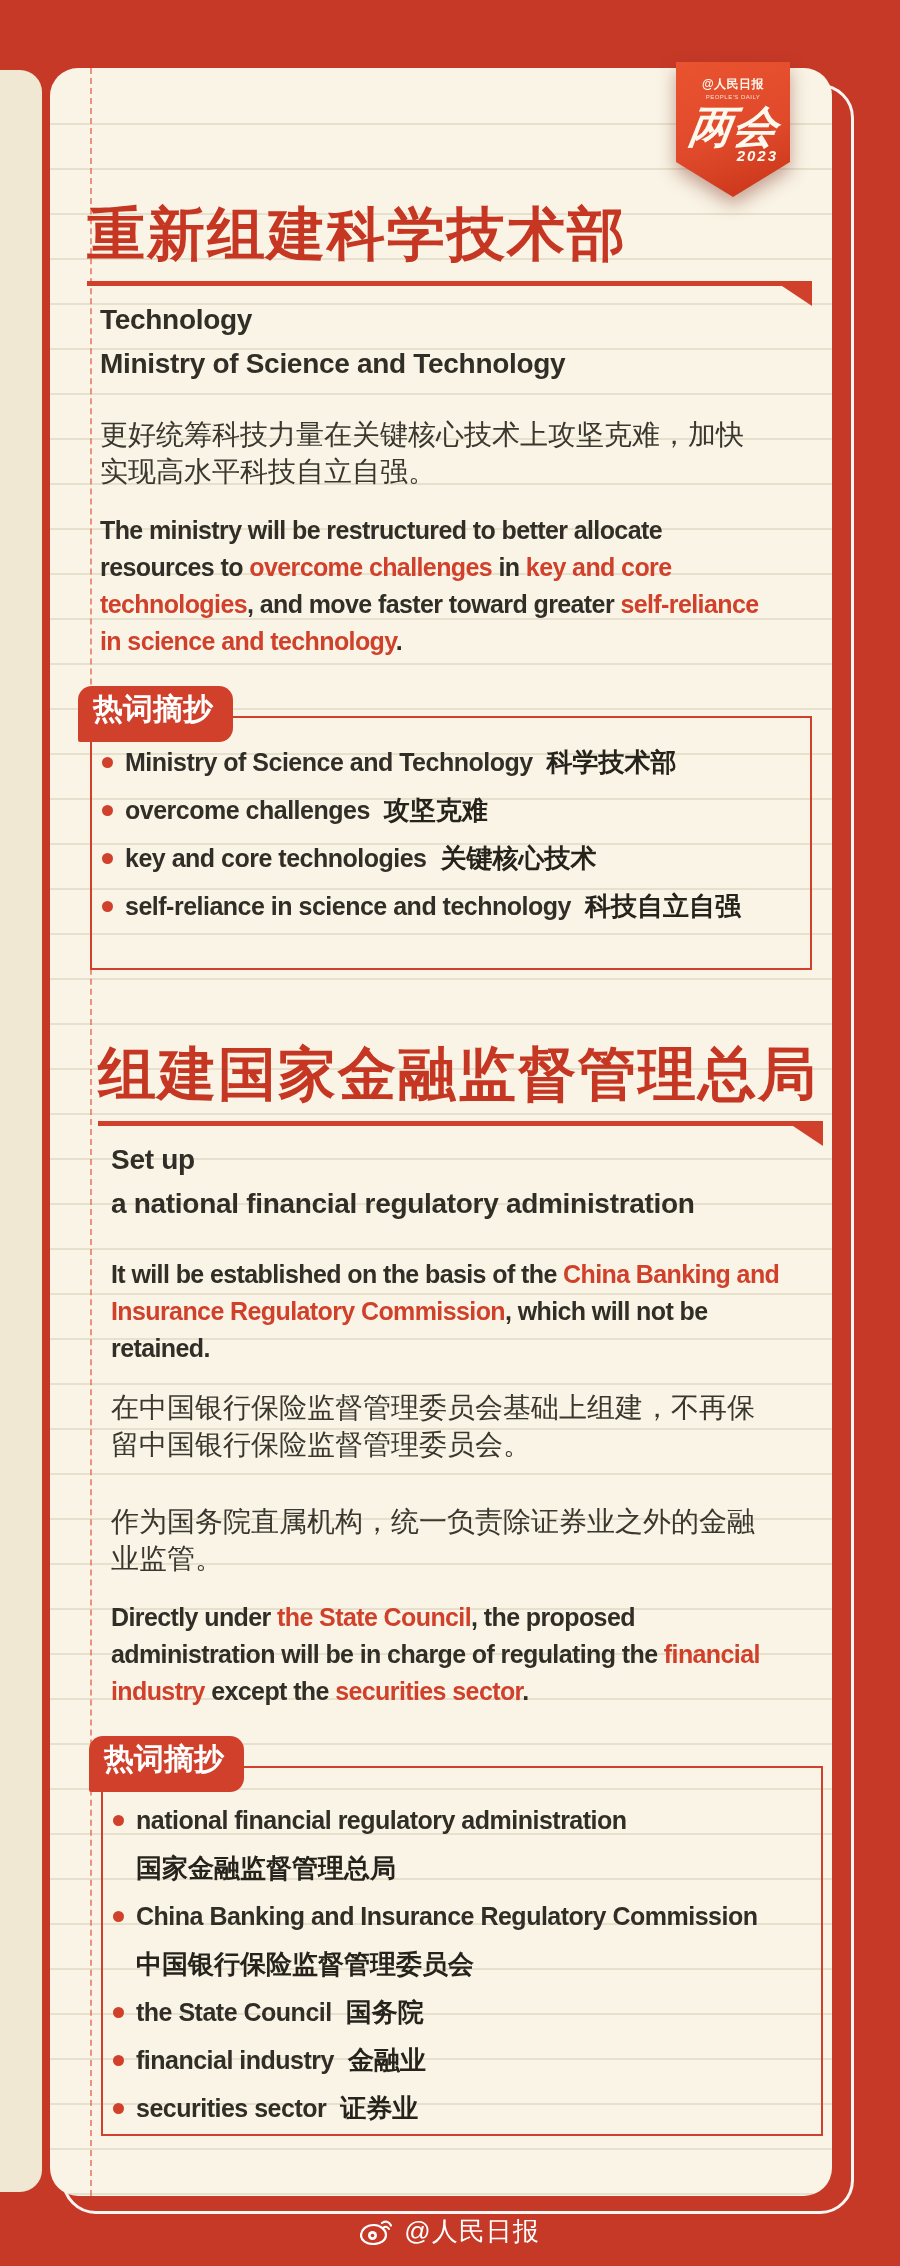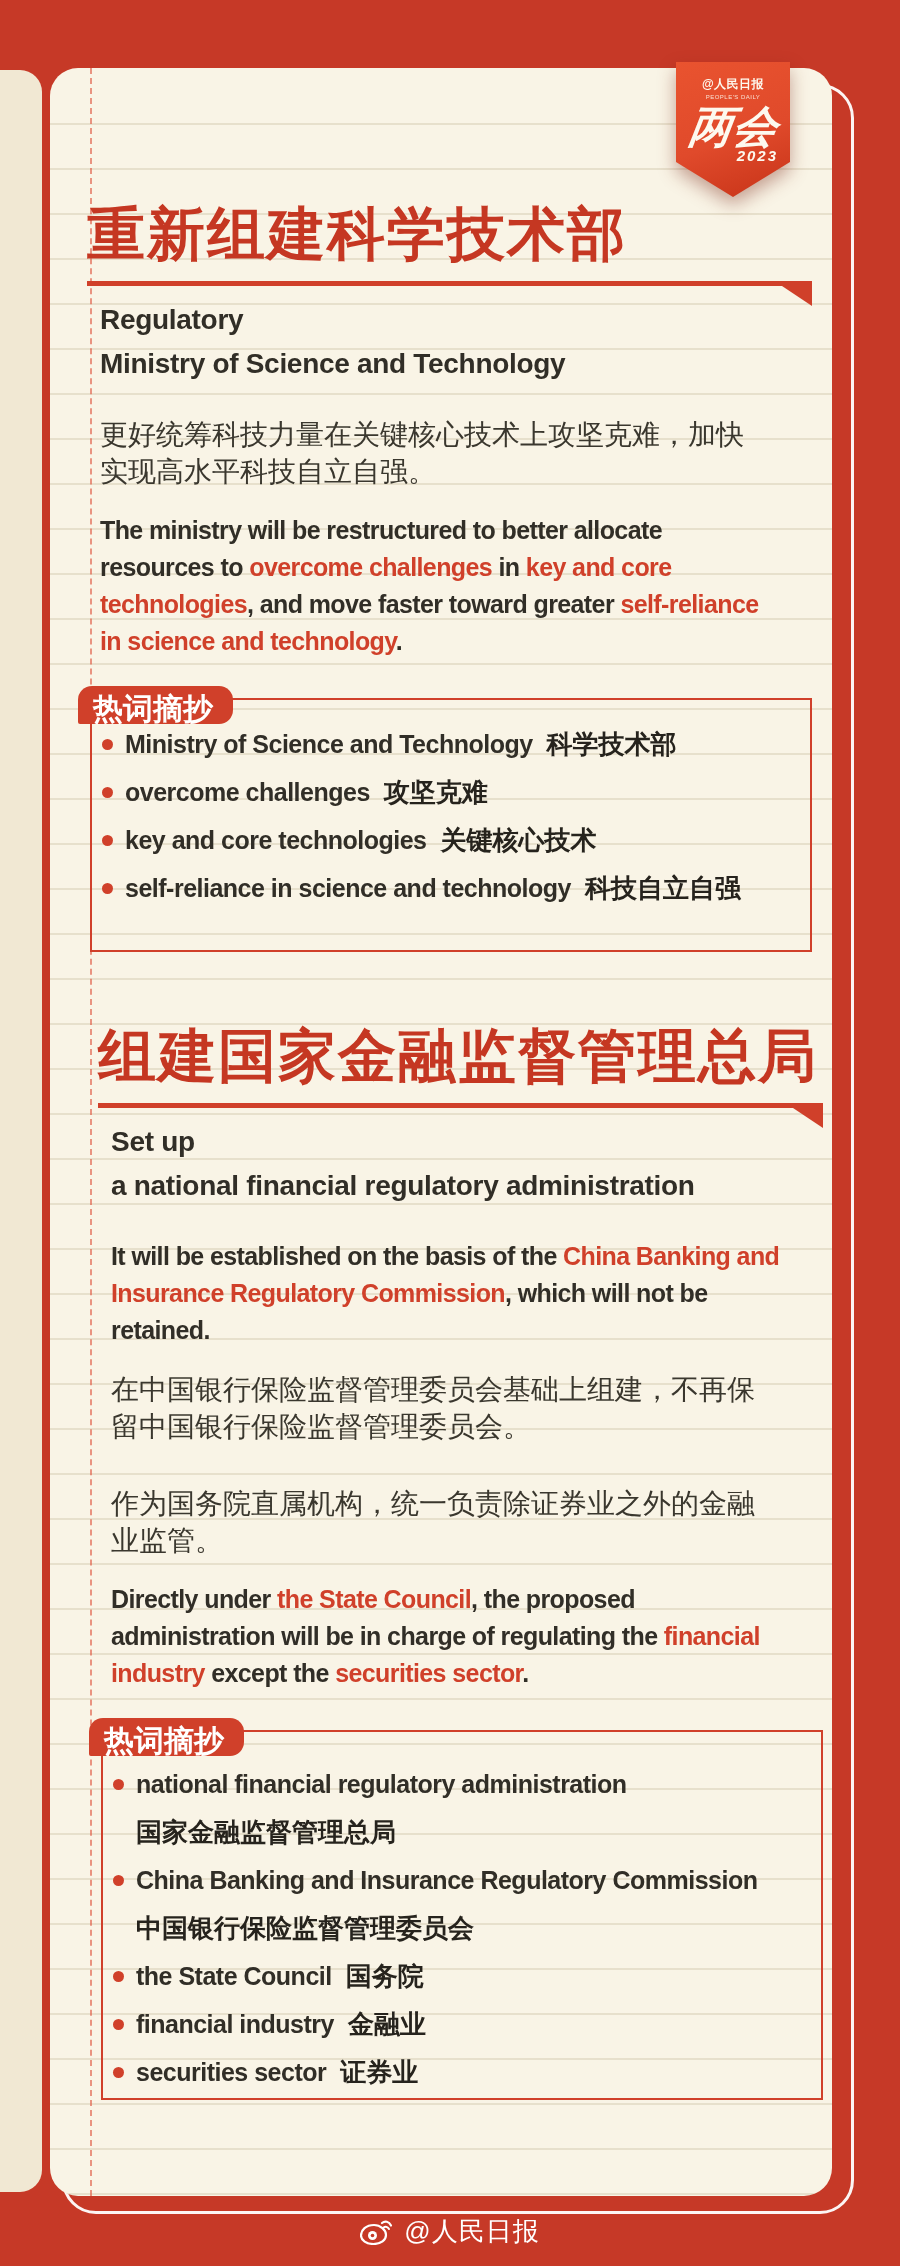--- a/index.html
+++ b/index.html
@@ -41,21 +41,21 @@
   .paras .para:first-child{margin-top:30px;}
   .para.gap-before{margin-top:40px;}
   .para.zh{font-size:28px;line-height:37px;width:652px;color:var(--text_zh,#3a372e);font-weight:500;}
   .para.en{font-size:25px;line-height:37px;width:672px;color:var(--text_dark,#312e27);
            font-weight:700;letter-spacing:-0.6px;}
   .para .hl{color:var(--accent_red,#d0402a);}
 
   .hw-label{display:inline-block;position:relative;z-index:3;margin:26px 0 0 28px;
             background:var(--accent_red,#d0402a);color:#fff;
             font-family:"DejaVu Serif","Liberation Serif",serif;font-weight:700;
-            font-size:30px;line-height:30px;padding:8px 20px 0 15px;
+            font-size:30px;line-height:30px;padding:8px 20px 18px 15px;
             border-radius:14px 14px 14px 2px;}
   .hw-box{position:relative;margin:-26px 0 0 40px;width:722px;box-sizing:border-box;
           border:2px solid var(--accent_red,#d0402a);}
   .section-0 .hw-box{padding:20px 0 38px 0;}
   .section-1 .hw-box{padding:28px 0 2px 0;text-align:center;}
   .hw-line{display:flex;align-items:center;height:48px;margin-left:10px;}
   .hw-bullet{width:11px;height:11px;border-radius:50%;flex:none;
              background:var(--accent_red,#d0402a);margin-right:12px;}
   .hw-spacer{width:23px;flex:none;}
   .hw-en{font-size:25px;font-weight:700;letter-spacing:-0.5px;color:var(--text_dark,#312e27);white-space:nowrap;}
@@ -91,21 +91,21 @@
 
   <div class="card">
     <div class="margin-line"></div>
     <div class="content" id="sections">
   <section class="section section-0">
     <h1 class="sec-title">重新组建科学技术部</h1>
     <div class="rule">
       <i class="rule-arrow"></i>
     </div>
     <div class="subtitles">
-            <div class="subtitle-line">Regulatory</div>
+            <div class="subtitle-line">Technology</div>
             <div class="subtitle-line">Ministry of Science and Technology</div>
           </div>
     <div class="paras">
             <p class="para zh"><span>更好统筹科技力量在关键核心技术上攻坚克难，加快实现高水平科技自立自强。</span></p>
             <p class="para en"><span>The ministry will be restructured to better allocate resources to </span><span class="hl">overcome challenges</span><span> in </span><span class="hl">key and core technologies</span><span>, and move faster toward greater </span><span class="hl">self-reliance in science and technology</span><span>.</span></p>
           </div>
     <div class="hw-label">热词摘抄</div>
     <div class="hw-box">
             <div class="hw-line">
               <span class="hw-bullet"></span>

